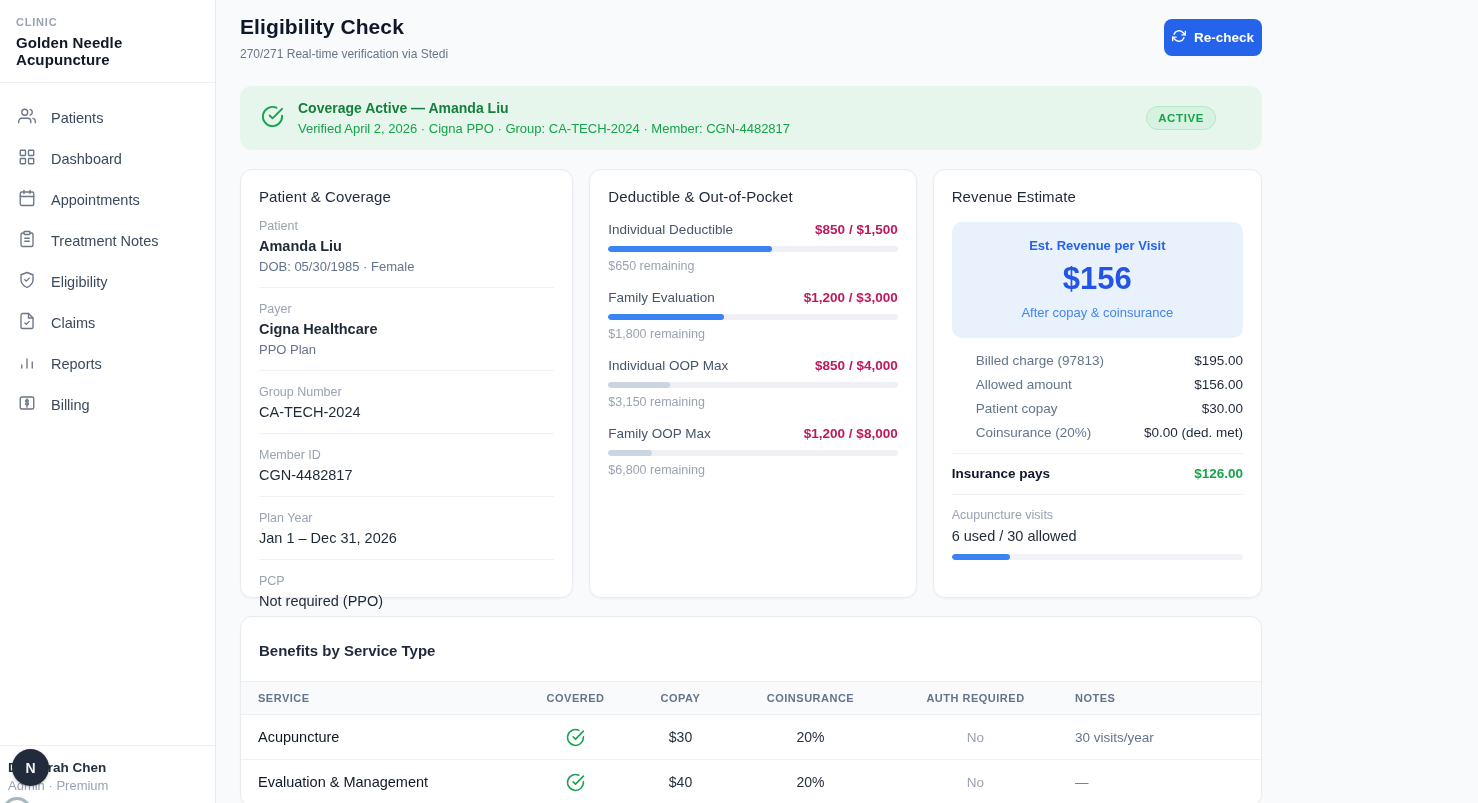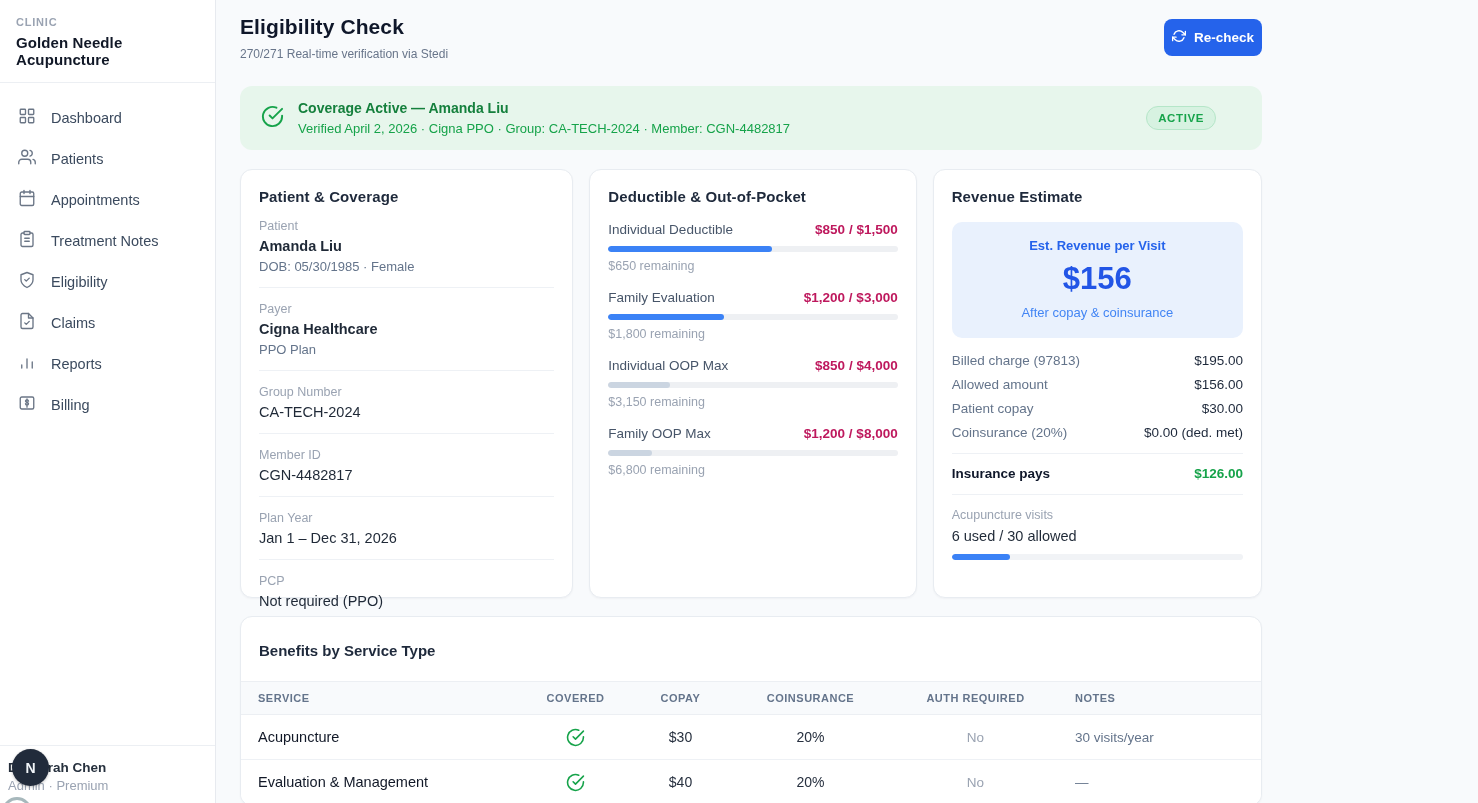--- a/index.html
+++ b/index.html
@@ -73,21 +73,21 @@
     font-size:11.5px; font-weight:bold; letter-spacing:.6px;
     padding:5px 11px; border-radius:999px; margin-right:30px;
   }
   
   .cards { display:flex; gap:16px; margin-top:19px; }
   .card {
     background:#ffffff; border:1px solid #e8ecf1; border-radius:12px;
     box-shadow:0 1px 2px rgba(16,24,40,.04);
     padding:18px; 
   }
-  .card-title { font-size:15px; font-weight:bold; color:#1e293b; letter-spacing:.1px; }
+  .card-title { font-size:15px; font-weight:normal; color:#1e293b; letter-spacing:.1px; }
   .card-patient { width:334px; height:429px; }
   .card-deduct  { width:328px; height:429px; }
   .card-revenue { width:330px; height:429px; }
   
   .field { margin-top:14px; }
   .f-label { font-size:12.5px; color:#9aa3b2; }
   .f-value { font-size:14.5px; color:#1f2937; margin-top:5px; }
   .f-value.bold { font-weight:bold; }
   .f-sub { font-size:13px; color:#64748b; margin-top:5px; }
   .divider { border-bottom:1px solid #eef1f5; margin:13px 0 0 0; }
@@ -103,21 +103,21 @@
   .m-remaining { font-size:12.5px; color:#9aa3b2; margin-top:7px; }
   
   .rev-box {
     margin-top:17px; background:#e9f1fd; border-radius:10px;
     padding:16px 10px 18px 10px; text-align:center;
   }
   .rev-box-label { font-size:13px; font-weight:bold; color:#2563eb; }
   .rev-amount { font-size:31px; font-weight:bold; color:#2255e6; margin-top:8px; }
   .rev-note { font-size:13px; color:#4285f4; margin-top:8px; }
   .rev-rows { margin-top:15px; }
-  .rev-row { display:flex; justify-content:space-between; margin-top:9px; }
+  .rev-row { display:flex; justify-content:space-between; margin-top:9px;margin-left:24px; }
   .rev-row .rl { font-size:13.5px; color:#64748b; }
   .rev-row .rv { font-size:13.5px; color:#1e293b; }
   .rev-total { display:flex; justify-content:space-between; margin-top:12px; }
   .rev-total .rl { font-size:13.5px; font-weight:bold; color:#0f172a; }
   .rev-total .rv { font-size:13.5px; font-weight:bold; color:#16a34a; }
   .visits { margin-top:13px; }
   .v-label { font-size:12.5px; color:#9aa3b2; }
   .v-value { font-size:14.5px; color:#1f2937; margin-top:6px; font-weight:500; }
   .visits .track { background:#f1f3f6; margin-top:10px; }
   
@@ -153,35 +153,35 @@
 <body>
 
 <aside class="sidebar">
   <div class="sidebar-head">
     <div class="clinic-label">CLINIC</div>
     <div class="clinic-name">Golden Needle Acupuncture</div>
   </div>
   <nav class="nav">
     <div class="nav-item">
       <span><svg viewBox="0 0 24 24" fill="none" stroke-width="1.8" stroke-linecap="round" stroke-linejoin="round">
+            <path d="M17 21v-2a4 4 0 0 0-4-4H5a4 4 0 0 0-4 4v2"></path>
+            <circle cx="9" cy="7" r="4"></circle>
+            <path d="M23 21v-2a4 4 0 0 0-3-3.87"></path>
+            <path d="M16 3.13a4 4 0 0 1 0 7.75"></path>
+          </svg></span>
+      <span>Patients</span>
+    </div>
+    <div class="nav-item">
+      <span><svg viewBox="0 0 24 24" fill="none" stroke-width="1.8" stroke-linecap="round" stroke-linejoin="round">
             <rect x="3" y="3" width="7" height="7" rx="1"></rect>
             <rect x="14" y="3" width="7" height="7" rx="1"></rect>
             <rect x="3" y="14" width="7" height="7" rx="1"></rect>
             <rect x="14" y="14" width="7" height="7" rx="1"></rect>
           </svg></span>
       <span>Dashboard</span>
-    </div>
-    <div class="nav-item">
-      <span><svg viewBox="0 0 24 24" fill="none" stroke-width="1.8" stroke-linecap="round" stroke-linejoin="round">
-            <path d="M17 21v-2a4 4 0 0 0-4-4H5a4 4 0 0 0-4 4v2"></path>
-            <circle cx="9" cy="7" r="4"></circle>
-            <path d="M23 21v-2a4 4 0 0 0-3-3.87"></path>
-            <path d="M16 3.13a4 4 0 0 1 0 7.75"></path>
-          </svg></span>
-      <span>Patients</span>
     </div>
     <div class="nav-item">
       <span><svg viewBox="0 0 24 24" fill="none" stroke-width="1.8" stroke-linecap="round" stroke-linejoin="round">
             <rect x="3" y="4" width="18" height="18" rx="2"></rect>
             <line x1="16" y1="2" x2="16" y2="6"></line>
             <line x1="8" y1="2" x2="8" y2="6"></line>
             <line x1="3" y1="10" x2="21" y2="10"></line>
           </svg></span>
       <span>Appointments</span>
     </div>

